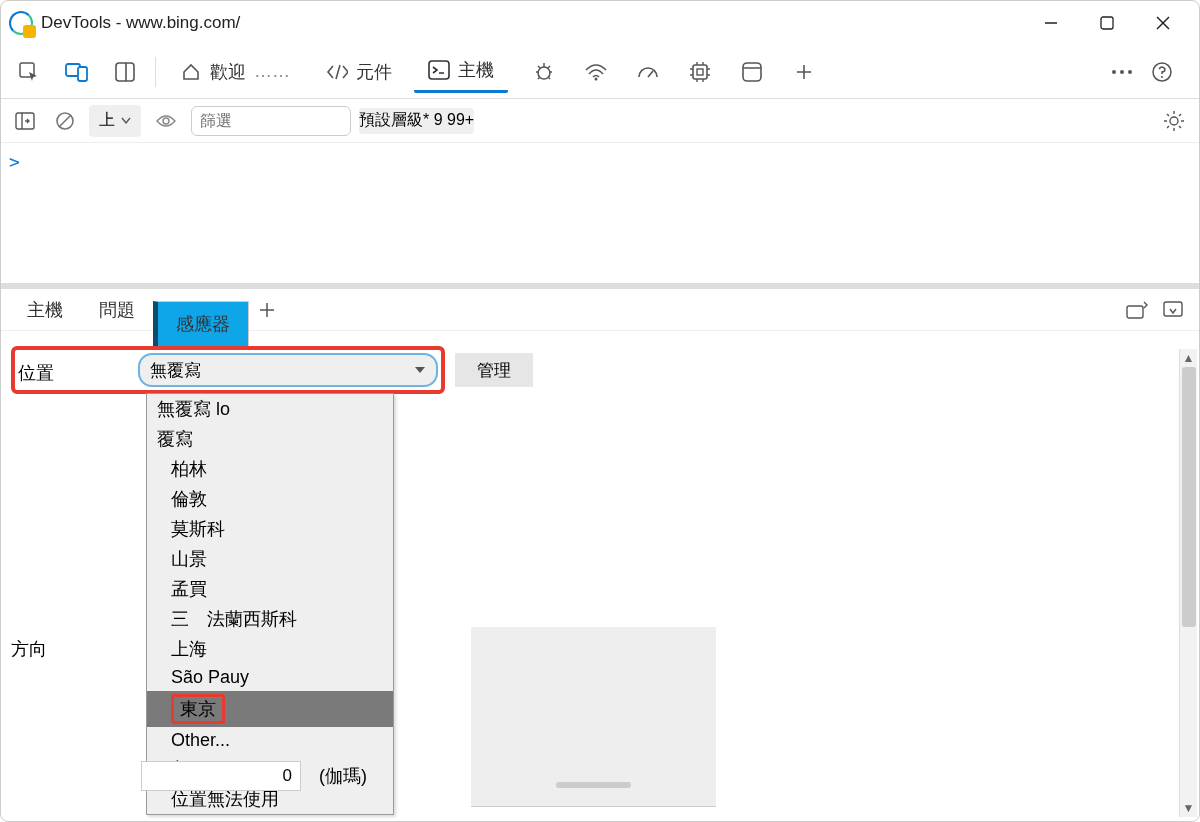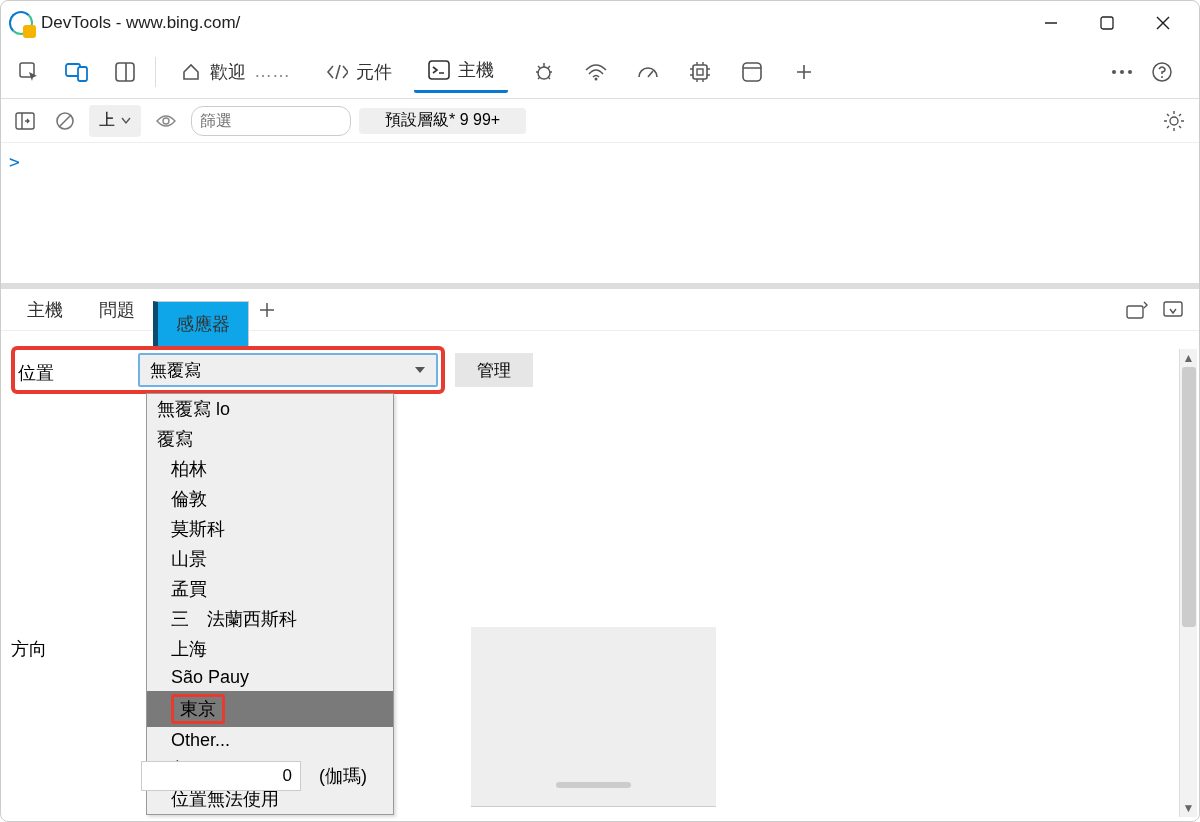--- a/index.html
+++ b/index.html
@@ -22,40 +22,40 @@
 .tab { display:flex; align-items:center; gap:8px; padding:8px 14px; font-size:18px; color:#333; border-radius:2px; }
 .tab.active { border-bottom:3px solid #0b79d0; }
 .tab .ti { width:22px; height:22px; display:flex; align-items:center; justify-content:center; }
 .tab-icons-row { display:flex; align-items:center; gap:12px; margin-left:8px; }
 .right-icons { margin-left:auto; display:flex; align-items:center; gap:18px; padding-right:18px; }
 
 
 .toolbar { height:44px; border-bottom:1px solid #eee; display:flex; align-items:center; gap:8px; padding:0 8px; }
 .tool-btn { height:32px; min-width:32px; padding:0 6px; display:flex; align-items:center; justify-content:center; border-radius:4px; }
 .tool-btn.bg { background:#efefef; }
-.filter-input { height:30px; width:160px; border:1px solid #ccc; border-radius:12px; padding:0 8px; font-size:16px; }
-.levels { height:26px; padding:0 26px; background:#efefef; border-radius:4px; display:flex; align-items:center; font-size:16px; }
+.filter-input { height:30px; width:160px; border:1px solid #ccc; border-radius:6px; padding:0 8px; font-size:16px; }
+.levels { height:26px; padding:0 0; background:#efefef; border-radius:4px; display:flex; align-items:center; font-size:16px; }
 
 
 .console-area { height:140px; padding:8px; }
 .prompt { color:#0b79d0; font-size:18px; font-family:monospace; }
 
 
 .drawer-tabs { height:48px; border-top:6px solid #ddd; border-bottom:1px solid #eee; display:flex; align-items:center; padding:0 8px; gap:0; }
 .drawer-tab { padding:10px 18px; font-size:18px; color:#333; }
 .drawer-tab.active { background:#0ea5e9; border-top:1px solid #ccc; border-left:5px solid #0c4a6e; border-right:1px solid #ccc; position:relative; top:14px; }
 .drawer-tabs .spacer { flex:1; }
 .drawer-tabs .db-icon { width:36px; height:36px; display:flex; align-items:center; justify-content:center; }
 
 
 .sensors { padding:14px 10px; position:relative; height:480px; }
 .row { display:flex; align-items:center; height:50px; }
 .row-label { width:120px; font-size:18px; padding-top:6px; }
 .highlight-red { border:4px solid #e83a2e; border-radius:6px; padding:3px 3px; display:flex; align-items:center; }
-.loc-select { width:300px; height:34px; border:2px solid #6fb3e5; background:#efefef; border-radius:2px; display:flex; align-items:center; padding:0 10px; font-size:17px; justify-content:space-between; }
+.loc-select { width:300px; height:34px; border:2px solid #6fb3e5; background:#efefef; border-radius:14px; display:flex; align-items:center; padding:0 10px; font-size:17px; justify-content:space-between; }
 .manage-btn { height:34px; padding:11px 22px; background:#e6e6e6; margin-left:10px; font-size:17px; display:flex; align-items:center; }
 
 
 .dropdown { position:absolute; left:145px; top:62px; width:248px; background:#efefef; border:1px solid #999; font-size:18px; box-shadow:2px 2px 3px rgba(0,0,0,.15); }
 .dropdown .opt { padding:3px 10px; }
 .dropdown .opt.indent { padding-left:24px; }
 .dropdown .opt.sel { background:#7a7a7a; color:#000000; }
 .red-inner { border:3px solid #e83a2e; display:inline-block; padding:0 6px; border-radius:3px; }
 
 

